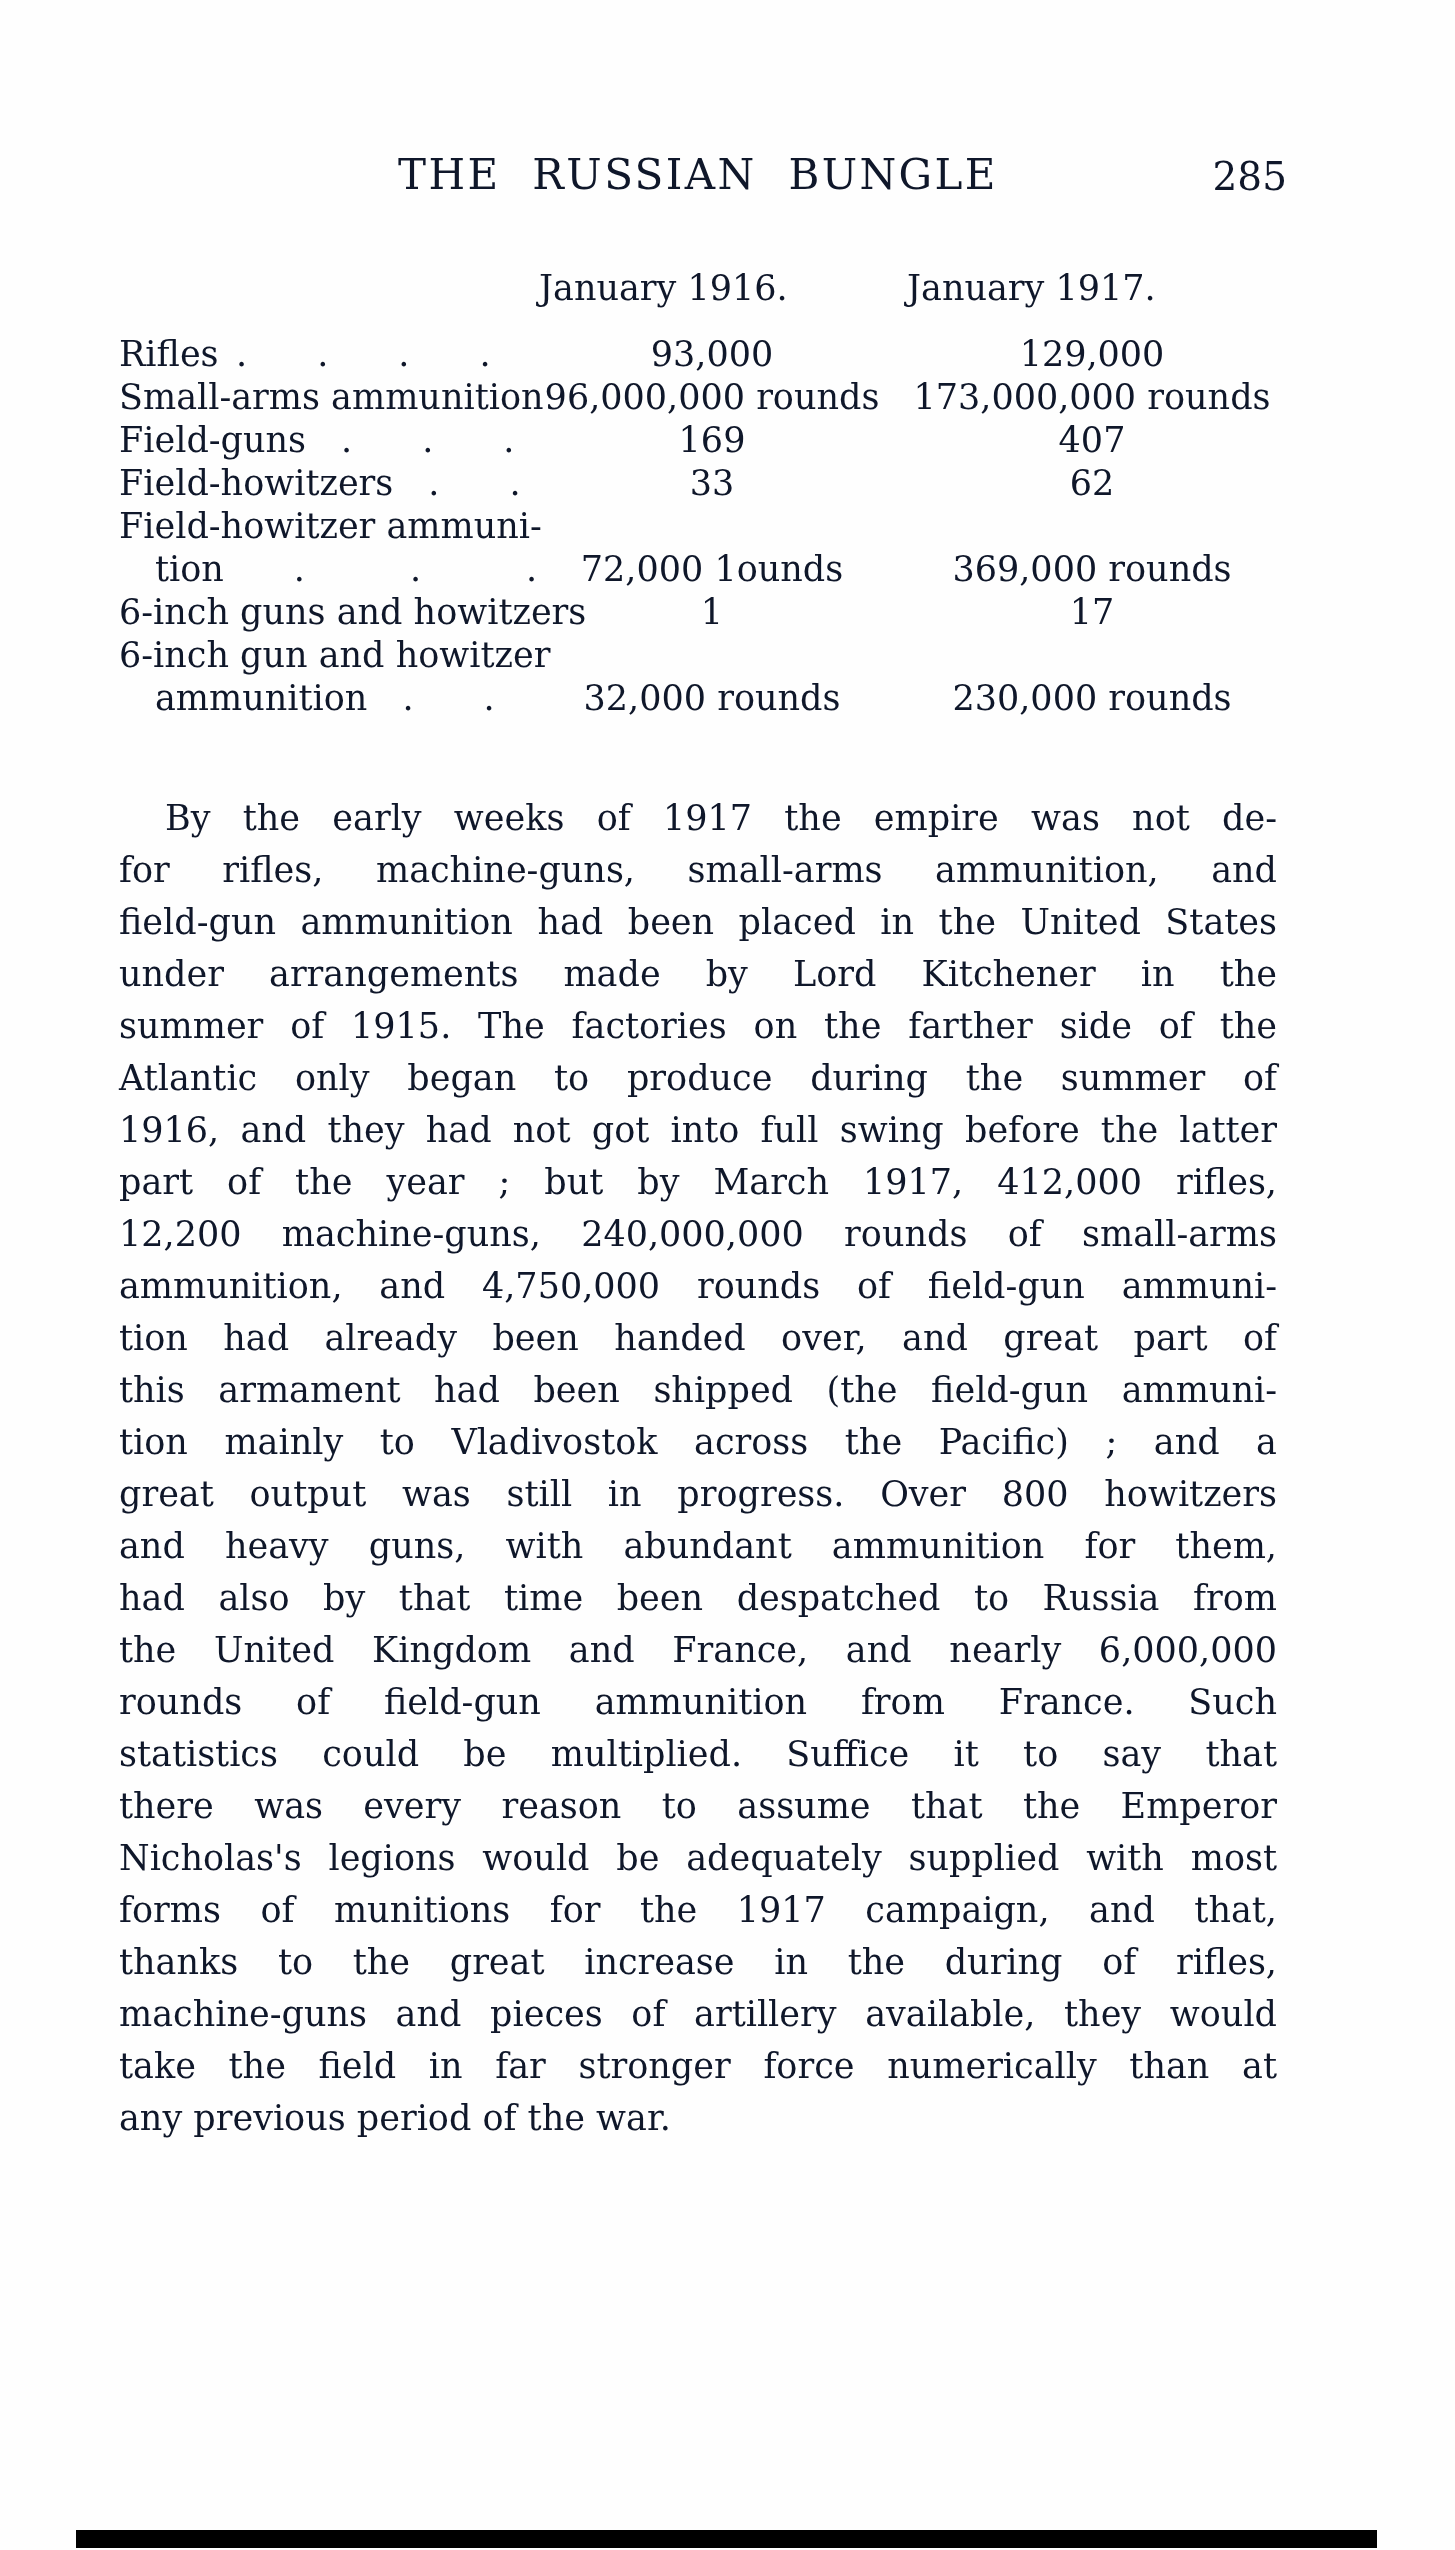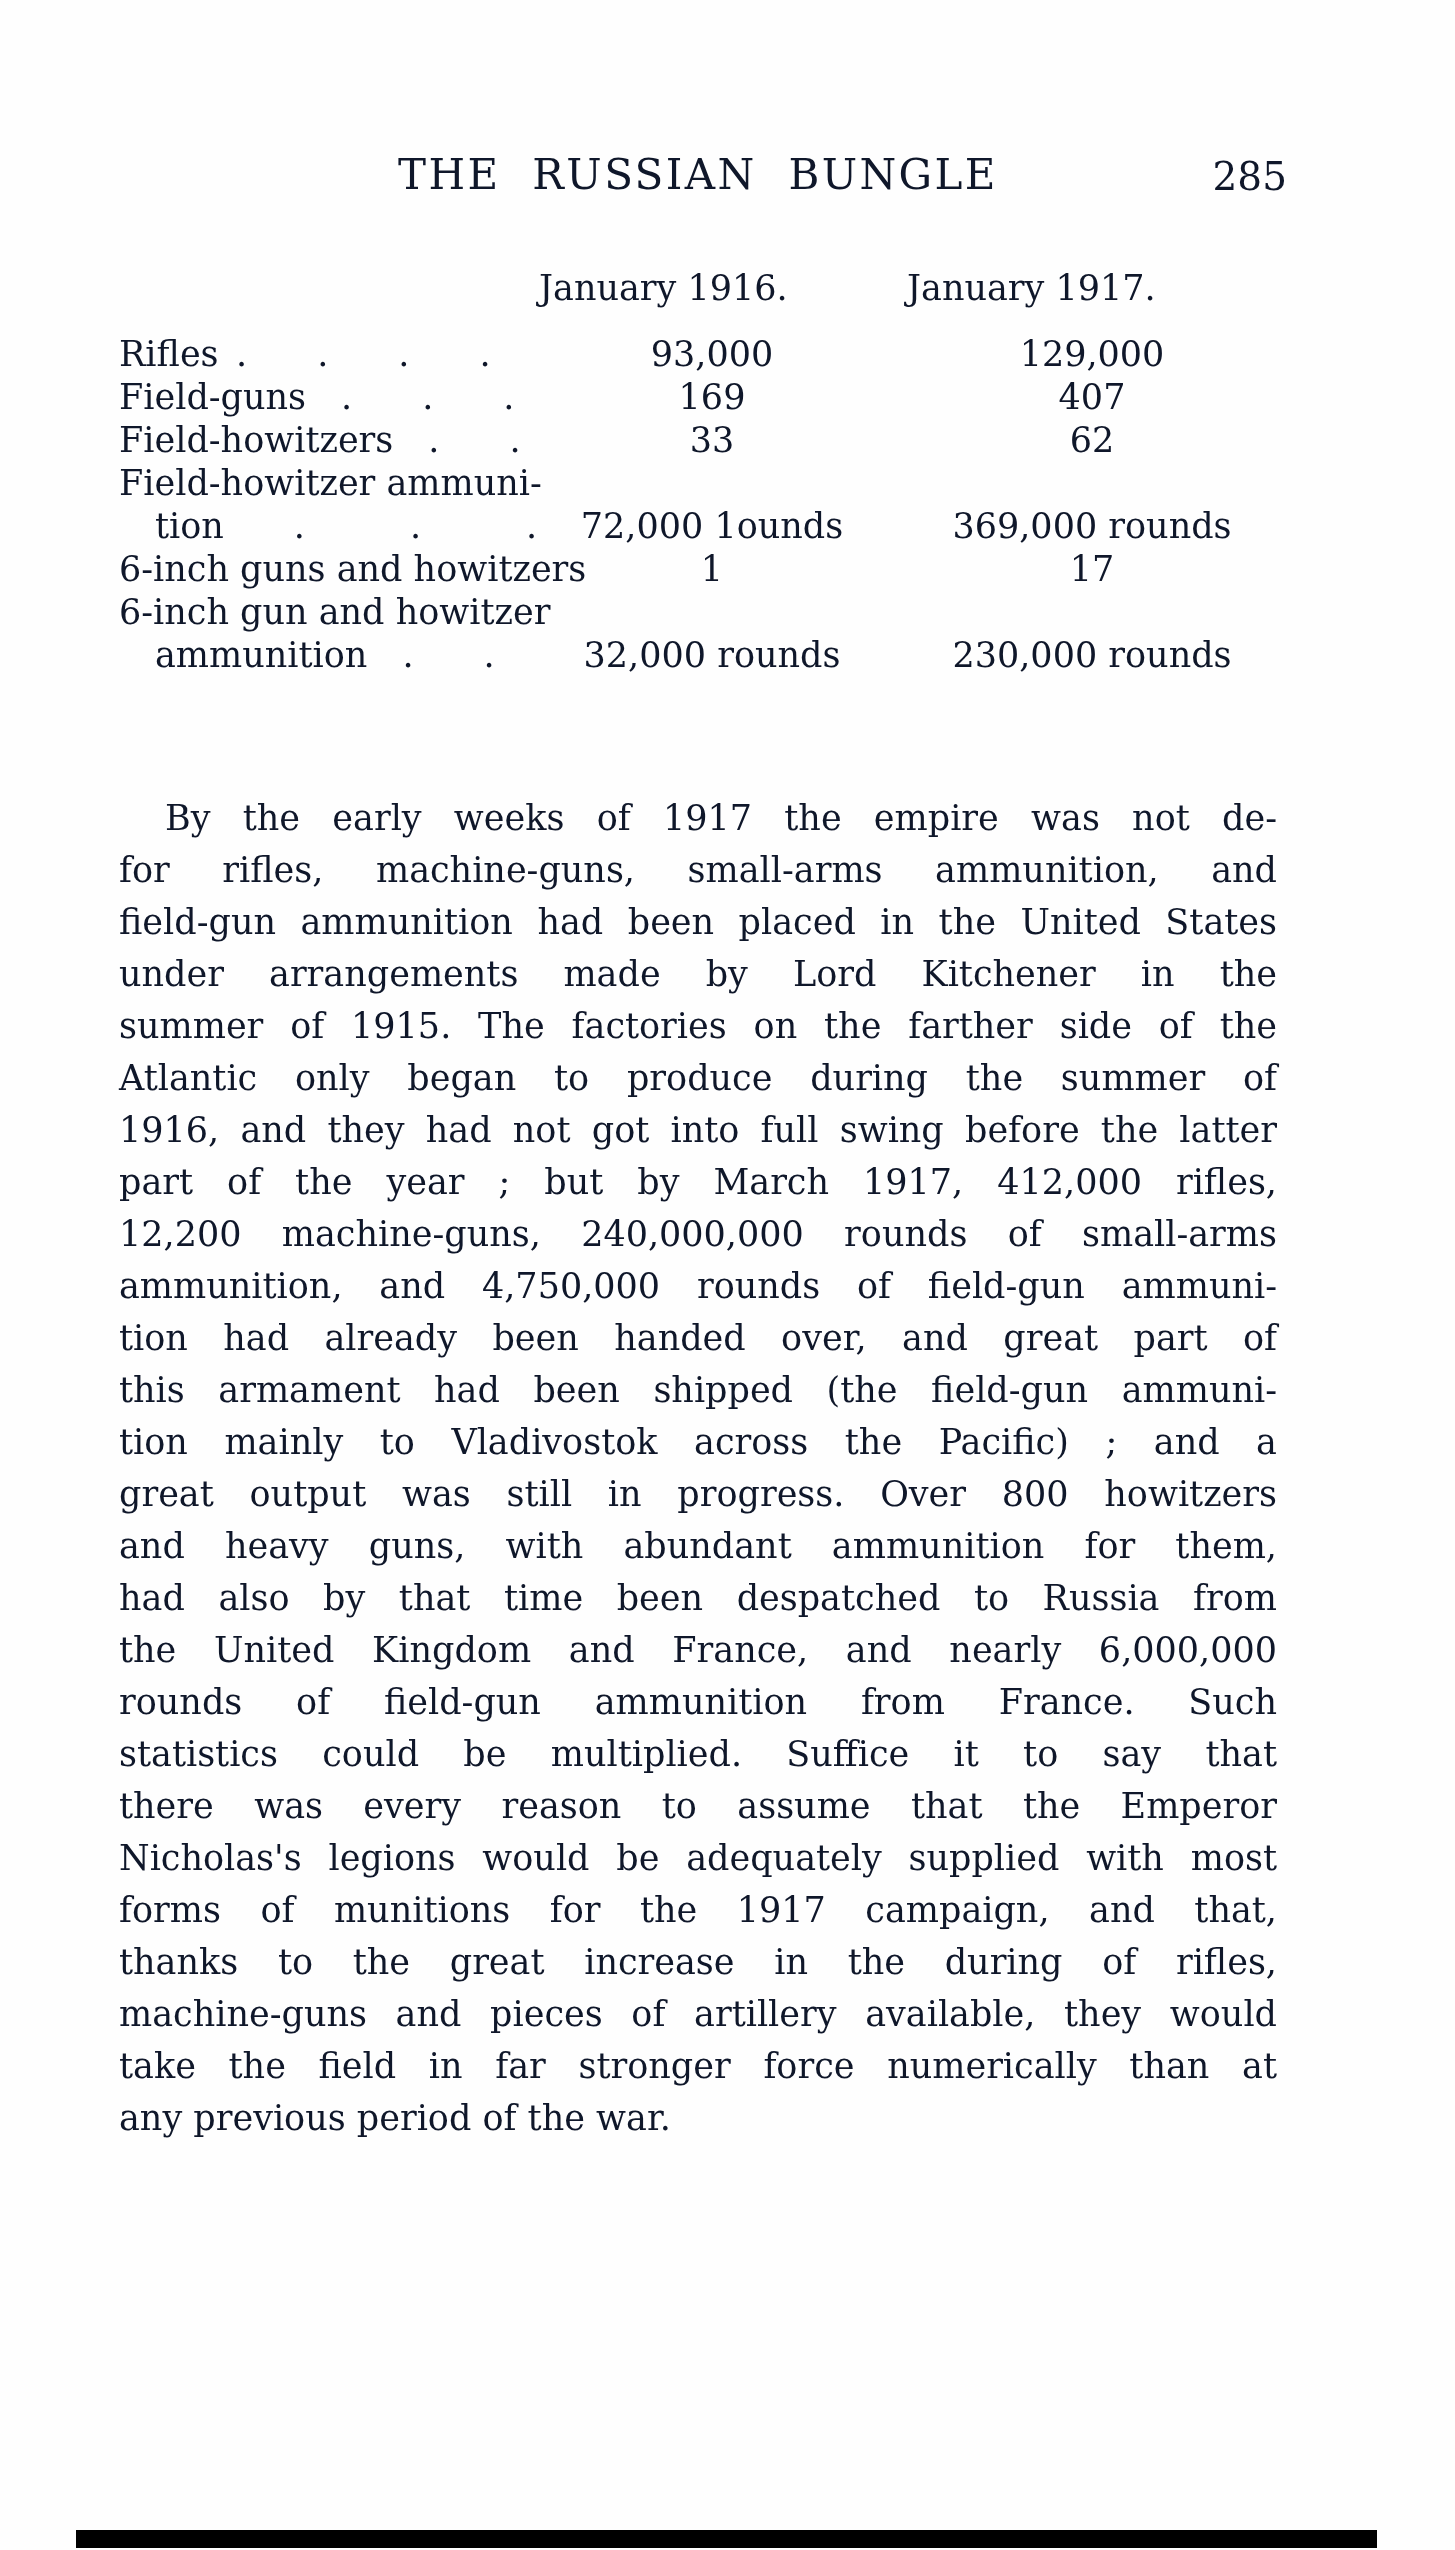--- a/index.html
+++ b/index.html
@@ -66,20 +66,25 @@
       <div class="col-h c1">January 1916.</div>
       <div class="col-h c2">January 1917.</div>
     </div>
     <div id="table-rows">
         <div class="trow">
           <span class="tlabel">Rifles .  .  .  .</span>
           <span class="tval c1">93,000</span>
           <span class="tval c2">129,000</span>
         </div>
         <div class="trow">
+          <span class="tlabel">Small-arms ammunition</span>
+          <span class="tval c1">96,000,000 rounds</span>
+          <span class="tval c2">173,000,000 rounds</span>
+        </div>
+        <div class="trow">
           <span class="tlabel">Field-guns .  .  .</span>
           <span class="tval c1">169</span>
           <span class="tval c2">407</span>
         </div>
         <div class="trow">
           <span class="tlabel">Field-howitzers .  .</span>
           <span class="tval c1">33</span>
           <span class="tval c2">62</span>
         </div>
         <div class="trow">

